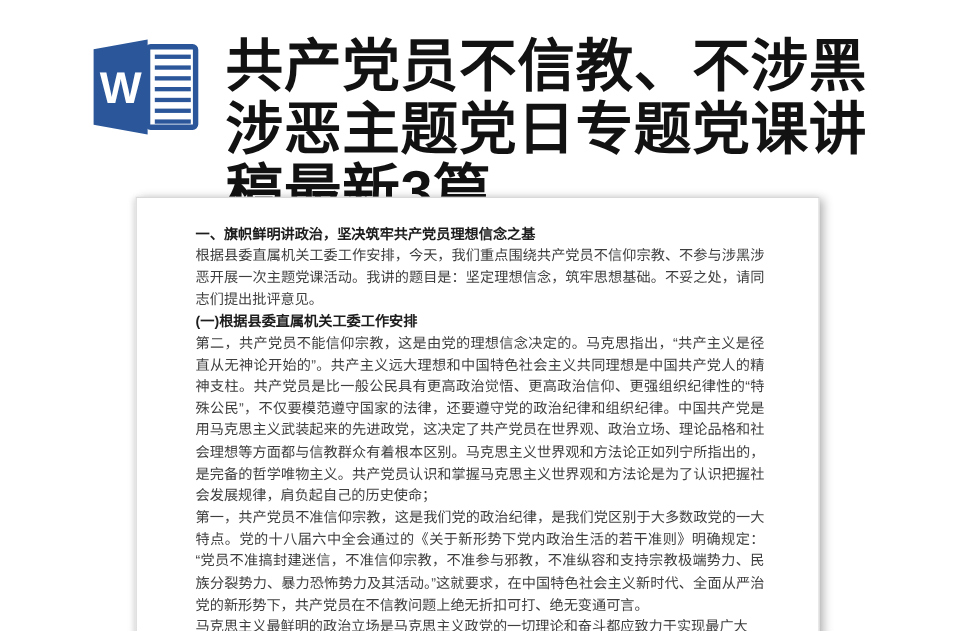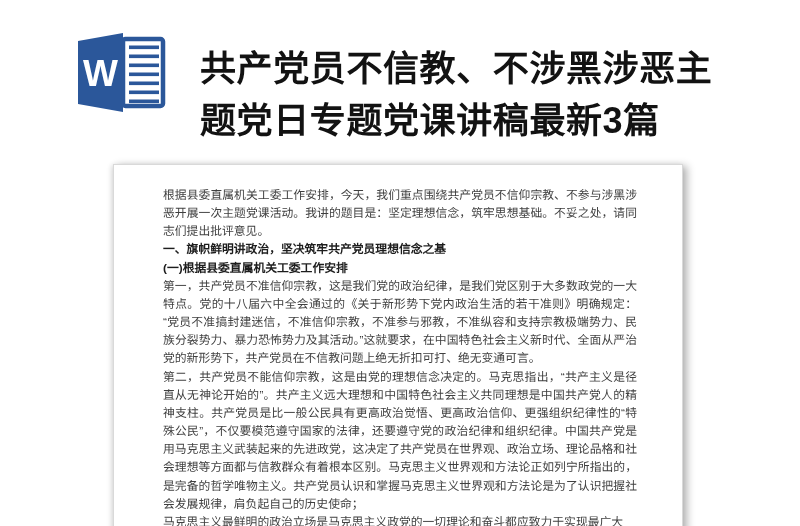--- a/index.html
+++ b/index.html
@@ -21,22 +21,22 @@
     top: 28px;
     width: 92px;
     height: 87px;
     display: block;
   }
   .doc-title {
     position: absolute;
     left: 184px;
     top: 27px;
     width: 540px;
-    margin: 16px;
-    font-size: 36px;
+    margin: 4px;
+    font-size: 48px;
     line-height: 52px;
     font-weight: 700;
     letter-spacing: 0.6px;
     color: #121212;
   }
   
   .preview-area {
     position: absolute;
     left: 0;
     top: 140px;
@@ -90,23 +90,23 @@
       <polygon points="3,13 48,5 48,84 3,76" fill="#2B579A"></polygon>
       <text x="25.5" y="58" text-anchor="middle" font-family="Liberation Sans, sans-serif" font-size="37" font-weight="bold" fill="#ffffff">W</text>
     </svg>
   </span>
 
   <h1 class="doc-title">共产党员不信教、不涉黑涉恶主题党日专题党课讲稿最新3篇</h1>
 
   <div class="preview-area">
     <div class="doc-page">
       <div class="doc-body">
+          <p class="para heading">一、旗帜鲜明讲政治，坚决筑牢共产党员理想信念之基</p>
           <p class="para">根据县委直属机关工委工作安排，今天，我们重点围绕共产党员不信仰宗教、不参与涉黑涉恶开展一次主题党课活动。我讲的题目是：坚定理想信念，筑牢思想基础。不妥之处，请同志们提出批评意见。</p>
-          <p class="para heading">一、旗帜鲜明讲政治，坚决筑牢共产党员理想信念之基</p>
           <p class="para heading">(一)根据县委直属机关工委工作安排</p>
+          <p class="para">第二，共产党员不能信仰宗教，这是由党的理想信念决定的。马克思指出，“共产主义是径直从无神论开始的”。共产主义远大理想和中国特色社会主义共同理想是中国共产党人的精神支柱。共产党员是比一般公民具有更高政治觉悟、更高政治信仰、更强组织纪律性的“特殊公民”，不仅要模范遵守国家的法律，还要遵守党的政治纪律和组织纪律。中国共产党是用马克思主义武装起来的先进政党，这决定了共产党员在世界观、政治立场、理论品格和社会理想等方面都与信教群众有着根本区别。马克思主义世界观和方法论正如列宁所指出的，是完备的哲学唯物主义。共产党员认识和掌握马克思主义世界观和方法论是为了认识把握社会发展规律，肩负起自己的历史使命；</p>
           <p class="para">第一，共产党员不准信仰宗教，这是我们党的政治纪律，是我们党区别于大多数政党的一大特点。党的十八届六中全会通过的《关于新形势下党内政治生活的若干准则》明确规定：“党员不准搞封建迷信，不准信仰宗教，不准参与邪教，不准纵容和支持宗教极端势力、民族分裂势力、暴力恐怖势力及其活动。”这就要求，在中国特色社会主义新时代、全面从严治党的新形势下，共产党员在不信教问题上绝无折扣可打、绝无变通可言。</p>
-          <p class="para">第二，共产党员不能信仰宗教，这是由党的理想信念决定的。马克思指出，“共产主义是径直从无神论开始的”。共产主义远大理想和中国特色社会主义共同理想是中国共产党人的精神支柱。共产党员是比一般公民具有更高政治觉悟、更高政治信仰、更强组织纪律性的“特殊公民”，不仅要模范遵守国家的法律，还要遵守党的政治纪律和组织纪律。中国共产党是用马克思主义武装起来的先进政党，这决定了共产党员在世界观、政治立场、理论品格和社会理想等方面都与信教群众有着根本区别。马克思主义世界观和方法论正如列宁所指出的，是完备的哲学唯物主义。共产党员认识和掌握马克思主义世界观和方法论是为了认识把握社会发展规律，肩负起自己的历史使命；</p>
           <p class="para">马克思主义最鲜明的政治立场是马克思主义政党的一切理论和奋斗都应致力于实现最广大</p>
         </div>
     </div>
   </div>
 
 </div>
 
 </body></html>

